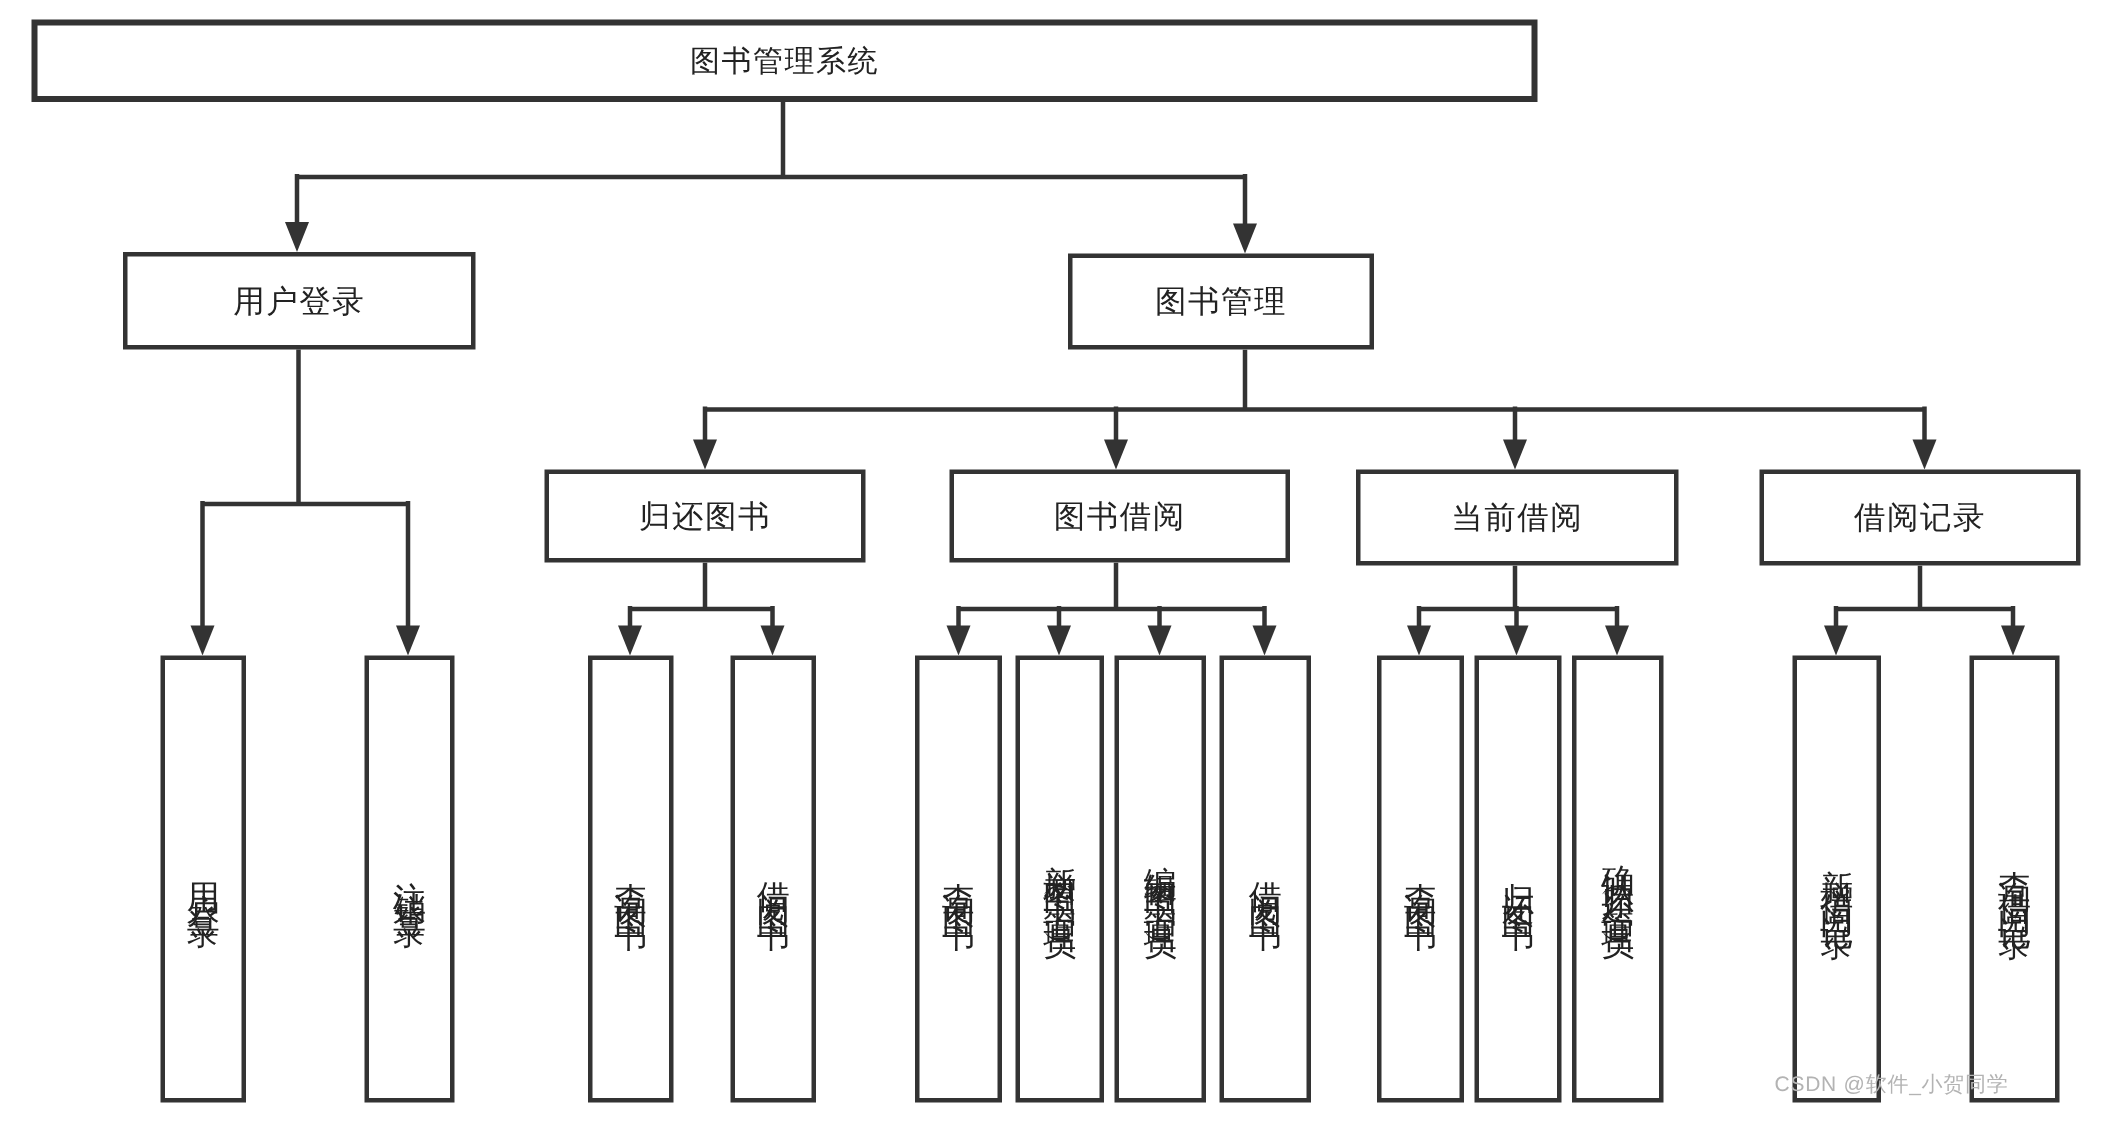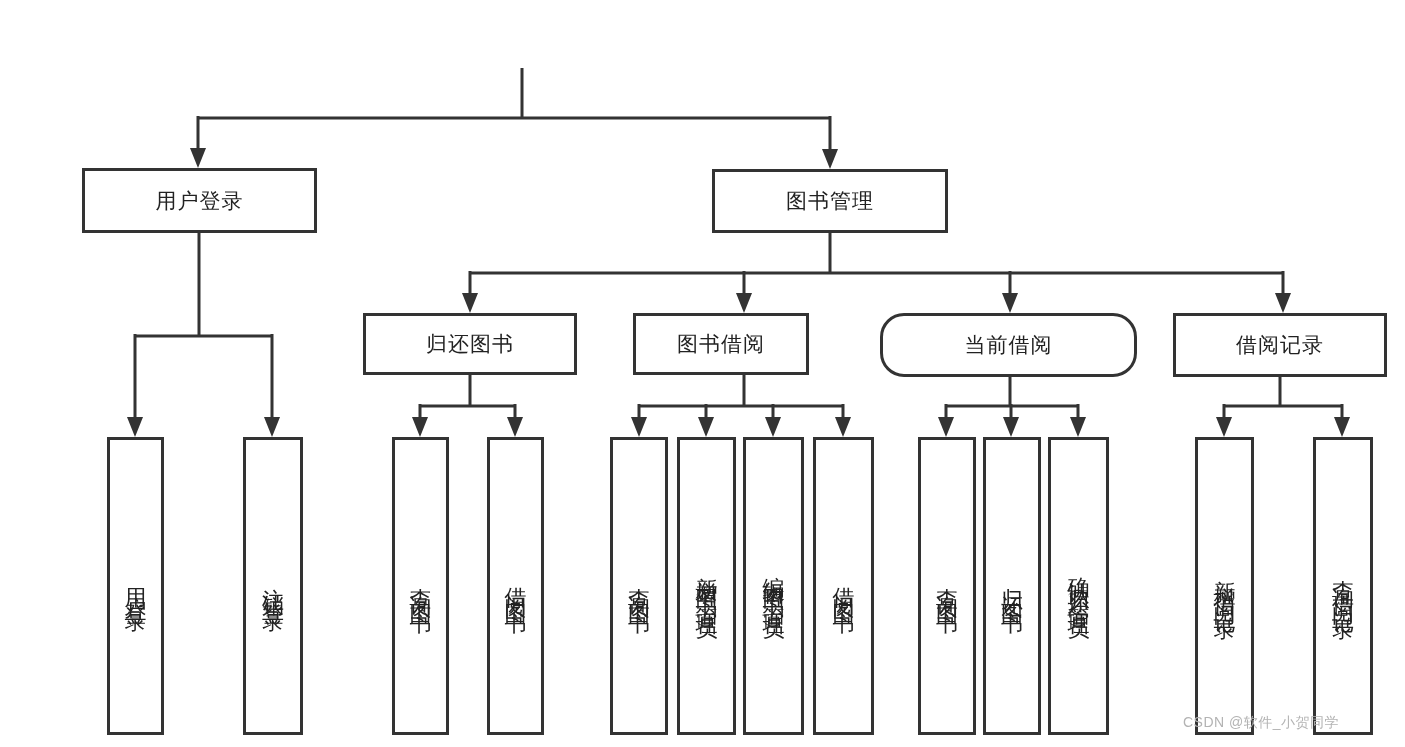--- a/index.html
+++ b/index.html
@@ -111,27 +111,28 @@
       <polygon points="765,417 781,417 773,437"></polygon>
       <polygon points="835,417 851,417 843,437"></polygon>
       <polygon points="938,417 954,417 946,437"></polygon>
       <polygon points="1003,417 1019,417 1011,437"></polygon>
       <polygon points="1070,417 1086,417 1078,437"></polygon>
       <polygon points="1216,417 1232,417 1224,437"></polygon>
       <polygon points="1334,417 1350,417 1342,437"></polygon>
     </g>
   </svg>
 
+  <div class="hbox root" style="left:21px;top:13px;width:1004px;height:55px;">图书管理系统</div>
 
   <div class="hbox" style="left:82px;top:168px;width:235px;height:65px;">用户登录</div>
-  <div class="hbox" style="left:712px;top:169px;width:236px;height:64px;">图书管理</div>
+  <div class="hbox" style="left:712px;top:169px;width:204px;height:64px;">图书管理</div>
 
   <div class="hbox" style="left:363px;top:313px;width:214px;height:62px;">归还图书</div>
-  <div class="hbox" style="left:633px;top:313px;width:176px;height:62px;">图书借阅</div>
-  <div class="hbox" style="left:880px;top:313px;width:257px;height:64px;border-radius:24px;">当前借阅</div>
+  <div class="hbox" style="left:633px;top:313px;width:227px;height:62px;">图书借阅</div>
+  <div class="hbox" style="left:904px;top:313px;width:215px;height:64px;">当前借阅</div>
   <div class="hbox" style="left:1173px;top:313px;width:214px;height:64px;">借阅记录</div>
 
   <div class="vbox" style="left:107px;width:57px;">
     <span>用户登录</span>
   </div>
   <div class="vbox" style="left:243px;width:60px;">
     <span>注销登录</span>
   </div>
 
   <div class="vbox" style="left:392px;width:57px;">

